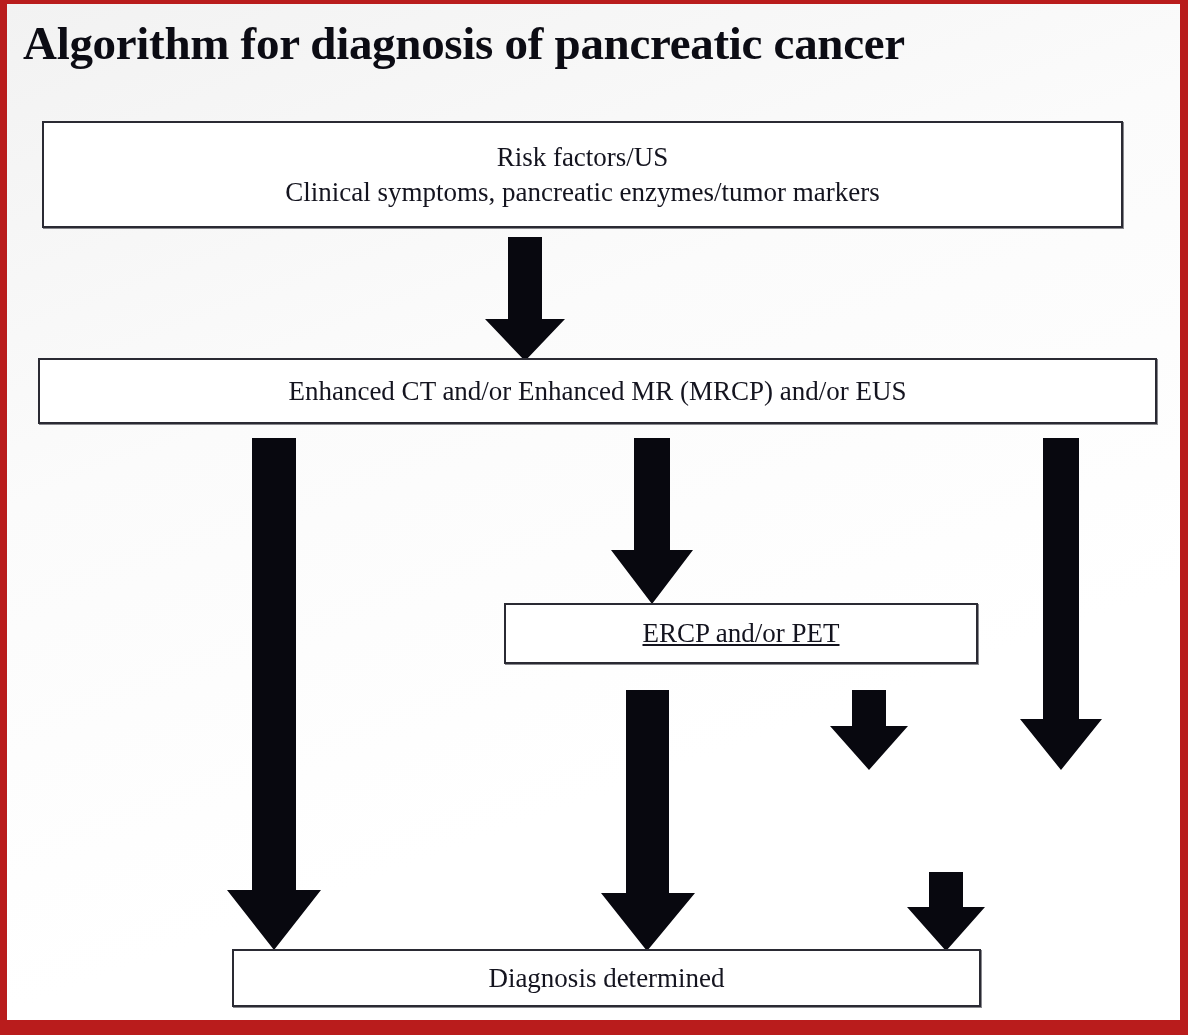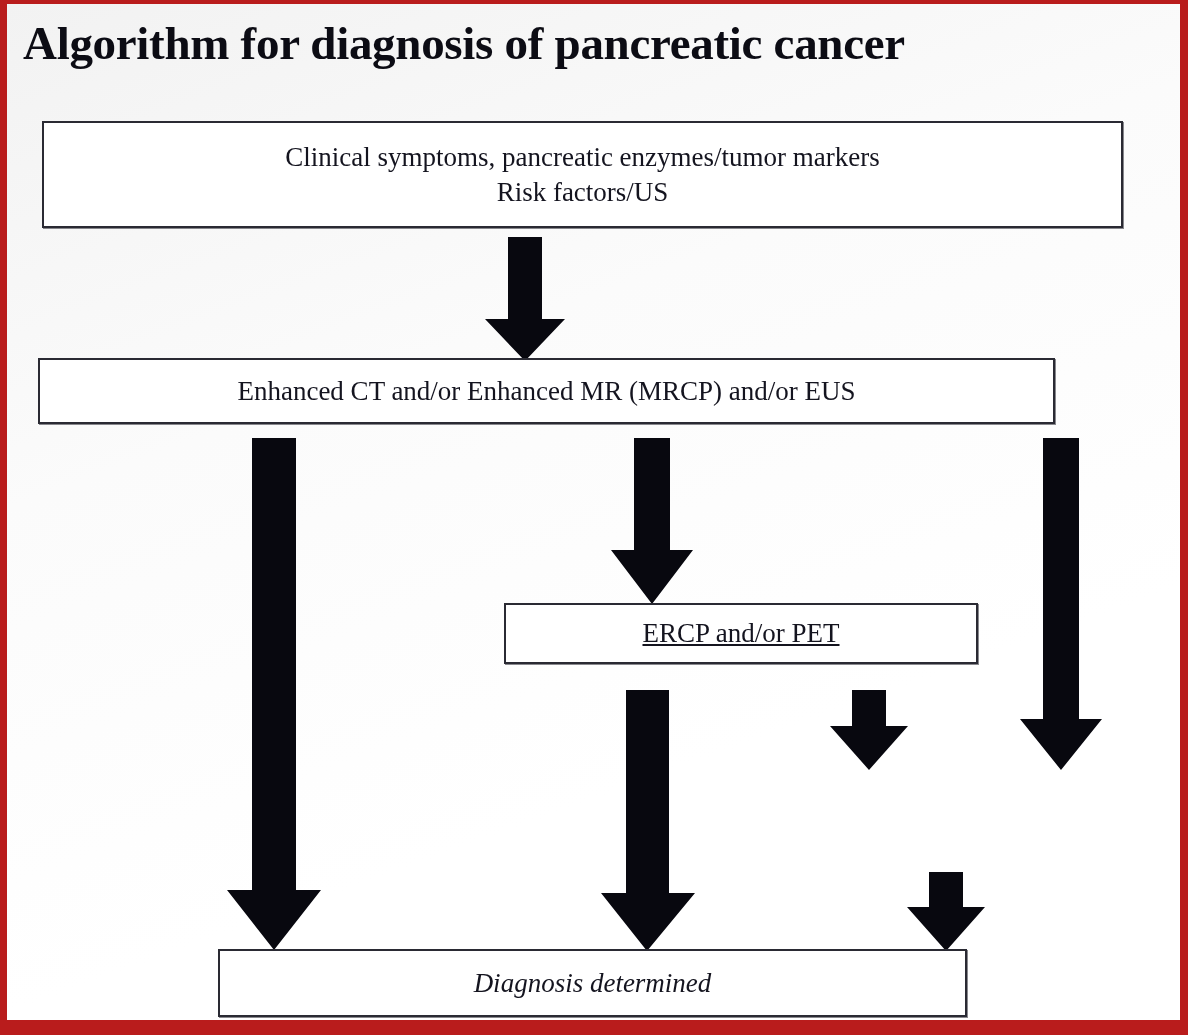--- a/index.html
+++ b/index.html
@@ -66,31 +66,31 @@
 </style>
 </head>
 <body>
 
 <div id="page">
   <div id="canvas">
 
     <div id="title">Algorithm for diagnosis of pancreatic cancer</div>
 
     <div class="node" style="left:35px; top:117px; width:1081px; height:107px;">
+      <span class="line">Risk factors/US</span>
       <span class="line">Clinical symptoms, pancreatic enzymes/tumor markers</span>
-      <span class="line">Risk factors/US</span>
     </div>
 
     <div class="arrow" style="left:476px; top:233px; width:84px; height:124px;">
       <svg width="84" height="124" viewBox="0 0 84 124">
         <path d="M25,0 L59,0 L59,82 L82,82 L42,124 L2,82 L25,82 Z" fill="#08080f"></path>
       </svg>
     </div>
 
-    <div class="node" style="left:31px; top:354px; width:1017px; height:66px;text-align:center;">
+    <div class="node" style="left:31px; top:354px; width:1119px; height:66px;text-align:center;">
       <span class="line">Enhanced CT and/or Enhanced MR (MRCP) and/or EUS</span>
     </div>
 
     <div class="arrow" style="left:218px; top:434px; width:98px; height:512px;">
       <svg width="98" height="512" viewBox="0 0 98 512">
         <path d="M27,0 L71,0 L71,452 L96,452 L49,512 L2,452 L27,452 Z" fill="#08080f"></path>
       </svg>
     </div>
 
     <div class="arrow" style="left:602px; top:434px; width:86px; height:166px;">
@@ -121,18 +121,18 @@
       </svg>
     </div>
 
 
     <div class="arrow" style="left:898px; top:868px; width:82px; height:79px;">
       <svg width="82" height="79" viewBox="0 0 82 79">
         <path d="M24,0 L58,0 L58,35 L80,35 L41,79 L2,35 L24,35 Z" fill="#08080f"></path>
       </svg>
     </div>
 
-    <div class="node" style="left:211px; top:945px; width:749px; height:68px;font-style:italic;">
+    <div class="node" style="left:225px; top:945px; width:749px; height:58px;">
       <span class="line">Diagnosis determined</span>
     </div>
 
   </div>
 </div>
 
 </body></html>

